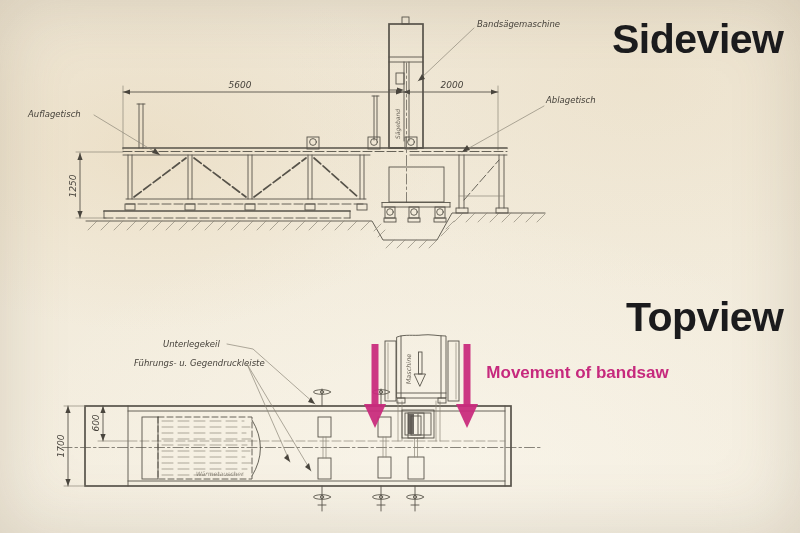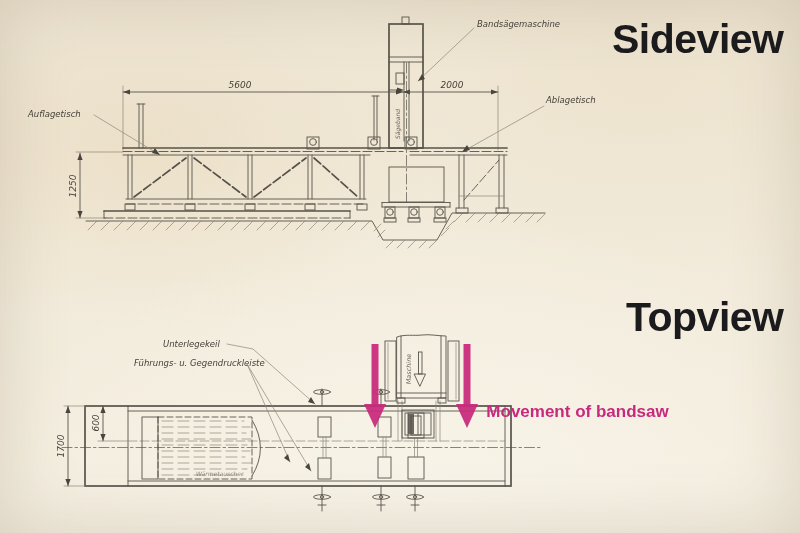--- a/index.html
+++ b/index.html
@@ -10,21 +10,21 @@
       radial-gradient(500px 300px at 80% 15%, rgba(230,214,184,.30), rgba(230,214,184,0) 70%),
       radial-gradient(600px 360px at 55% 90%, rgba(252,249,240,.55), rgba(252,249,240,0) 75%),
       linear-gradient(180deg,#efe7d6 0%,#f2ebdb 45%,#f4eee0 100%);
     box-shadow: inset 0 0 70px rgba(110,92,62,.20);
     font-family:"Liberation Sans", sans-serif;
   }
   .heading{position:absolute;color:#1b1b1d;font-weight:700;font-size:41px;letter-spacing:-.5px;}
   #sideview-title{left:612px;top:16px;}
   #topview-title{left:626px;top:294px;}
   .annotation{position:absolute;left:480px;top:362px;width:195px;text-align:center;
-    color:#c6297d;font-weight:700;font-size:17px;line-height:21px;margin-top:39px;}
+    color:#c6297d;font-weight:700;font-size:17px;line-height:21px;}
   svg{position:absolute;left:0;top:0;}
   .ink{stroke:#57534a;fill:none;stroke-width:.9;stroke-linecap:round;}
   .thick{stroke-width:1.7;}
   .faint{stroke:#8d8678;stroke-width:.7;}
   .dash{stroke-dasharray:9 3;}
   .cline{stroke-dasharray:10 3 2.5 3;stroke-width:.7;}
   .fill-ink{fill:#49453d;stroke:none;}
   text.lbl{font:italic 8.5px "DejaVu Sans", sans-serif;fill:#45413a;stroke:none;}
   text.dim{font:italic 9px "DejaVu Sans", sans-serif;fill:#45413a;stroke:none;}
   text.tiny{font:italic 6px "DejaVu Sans", sans-serif;fill:#6d675c;stroke:none;}

